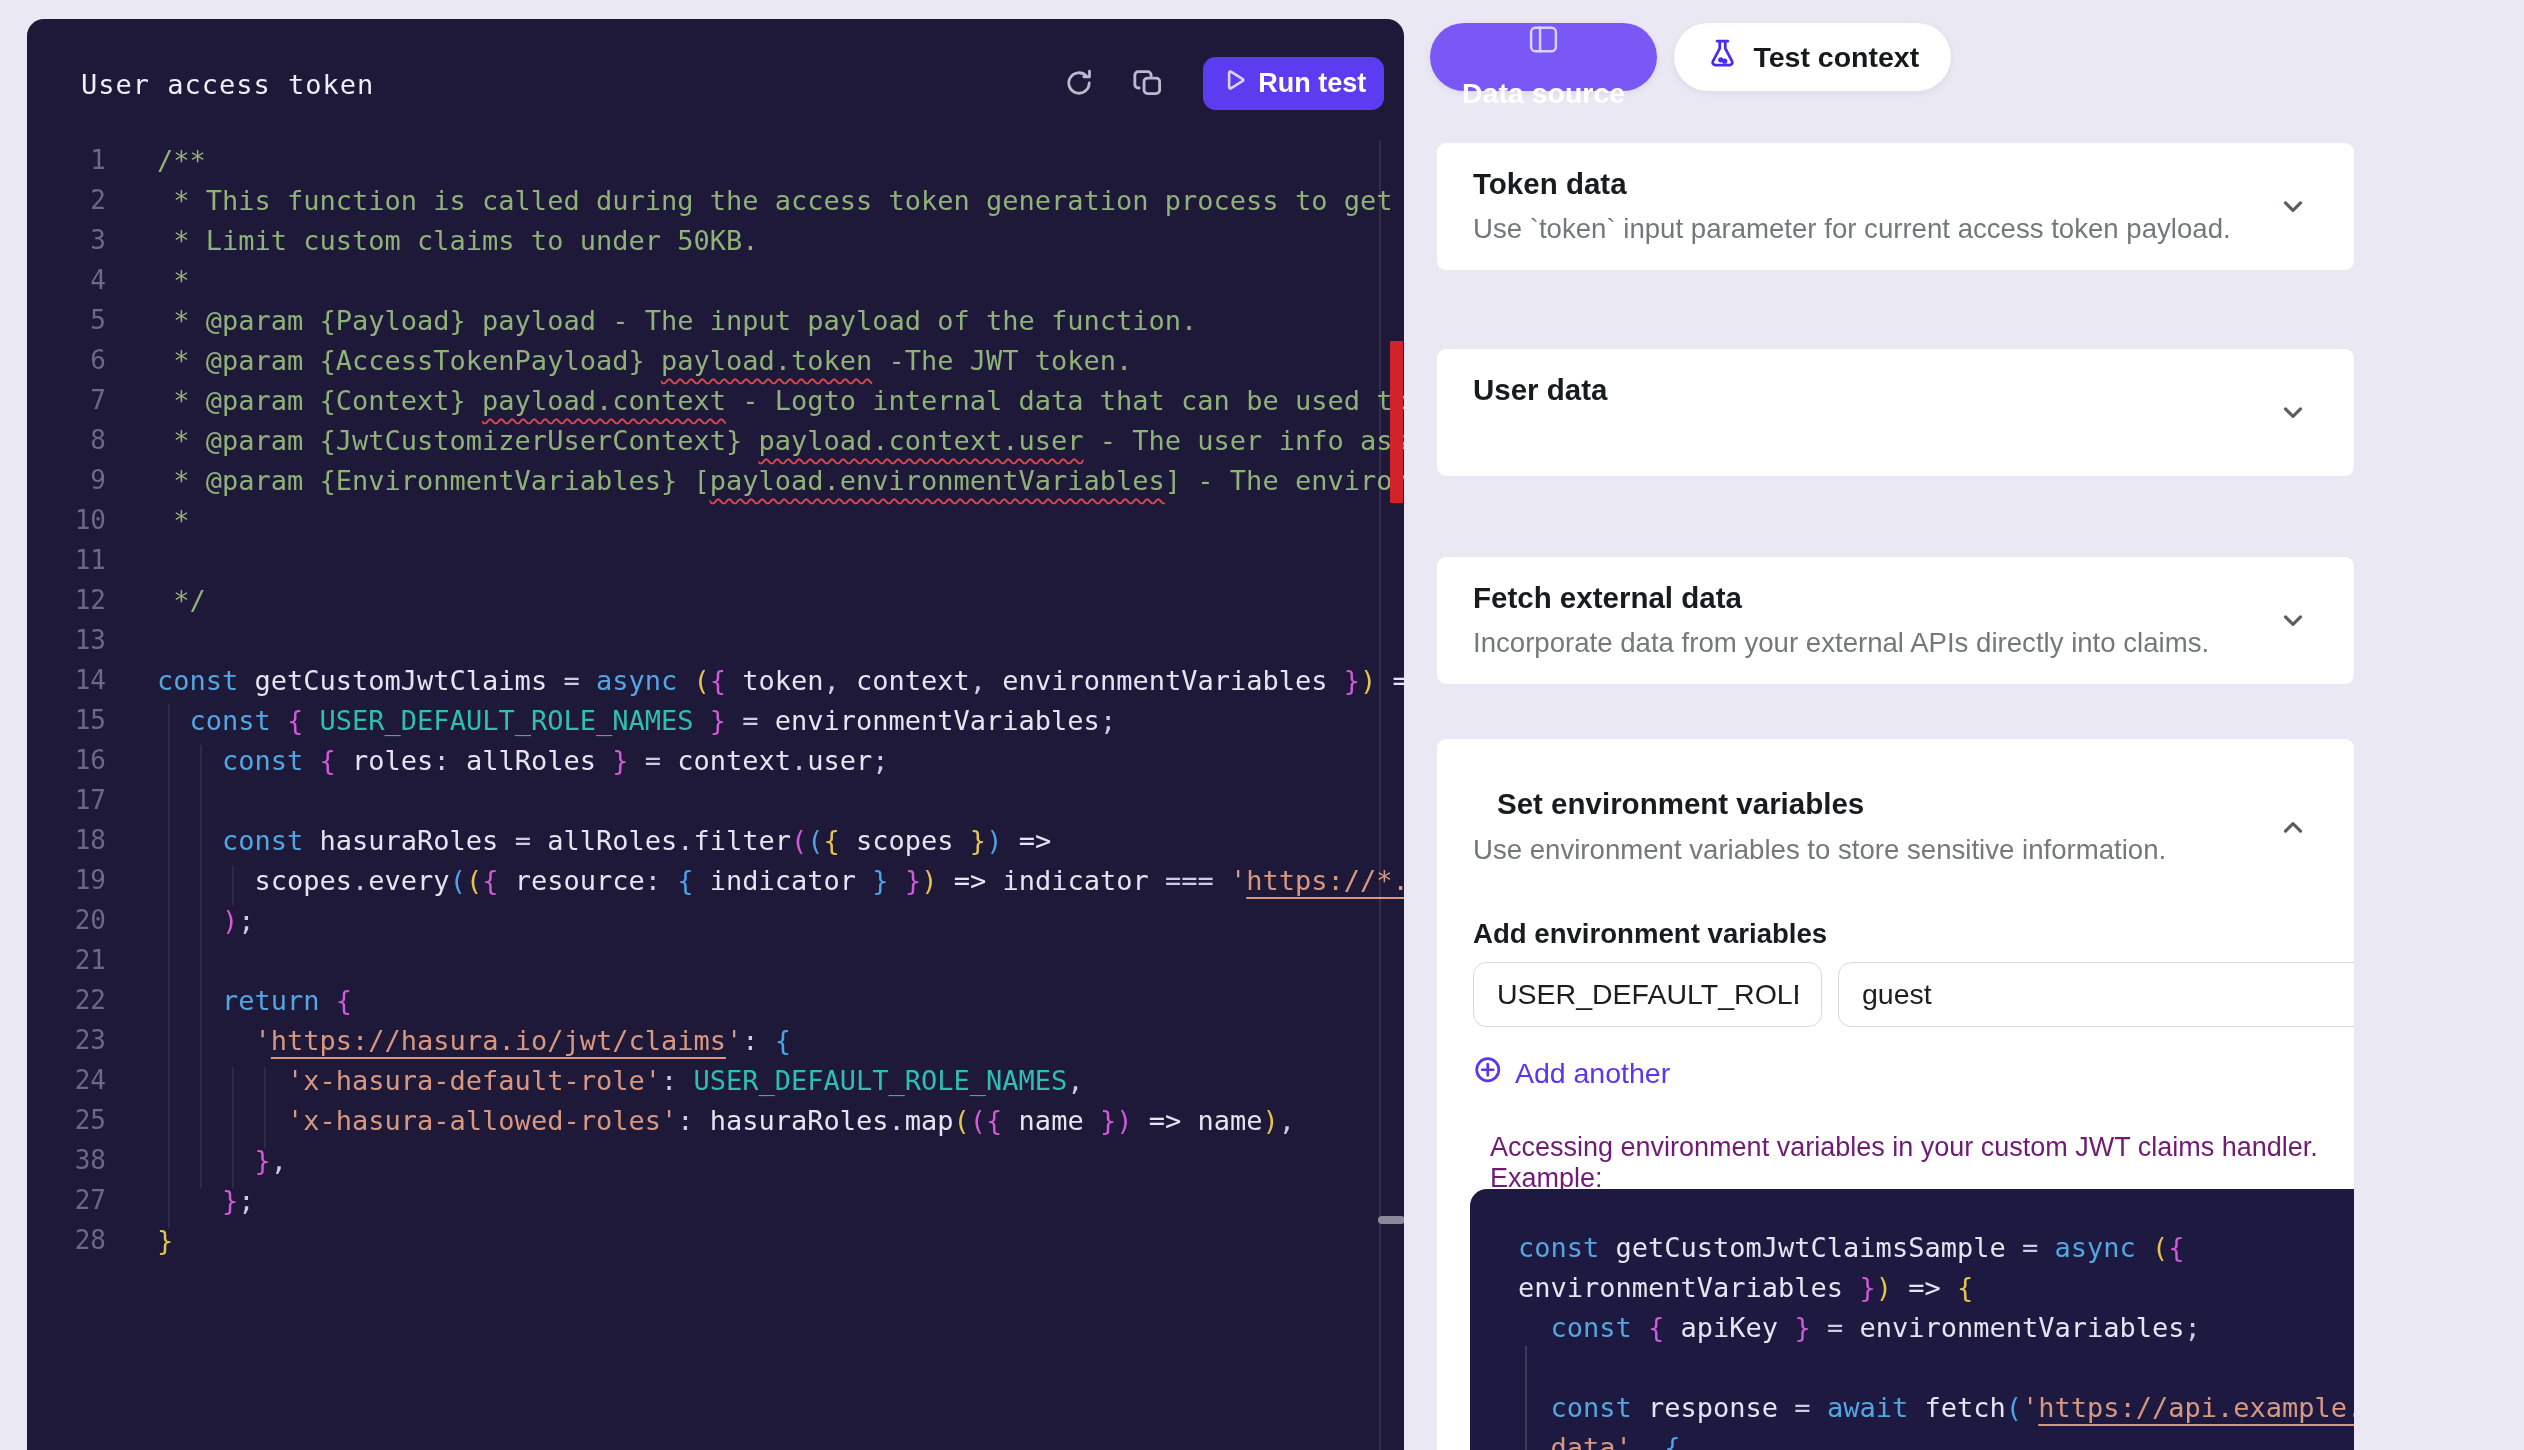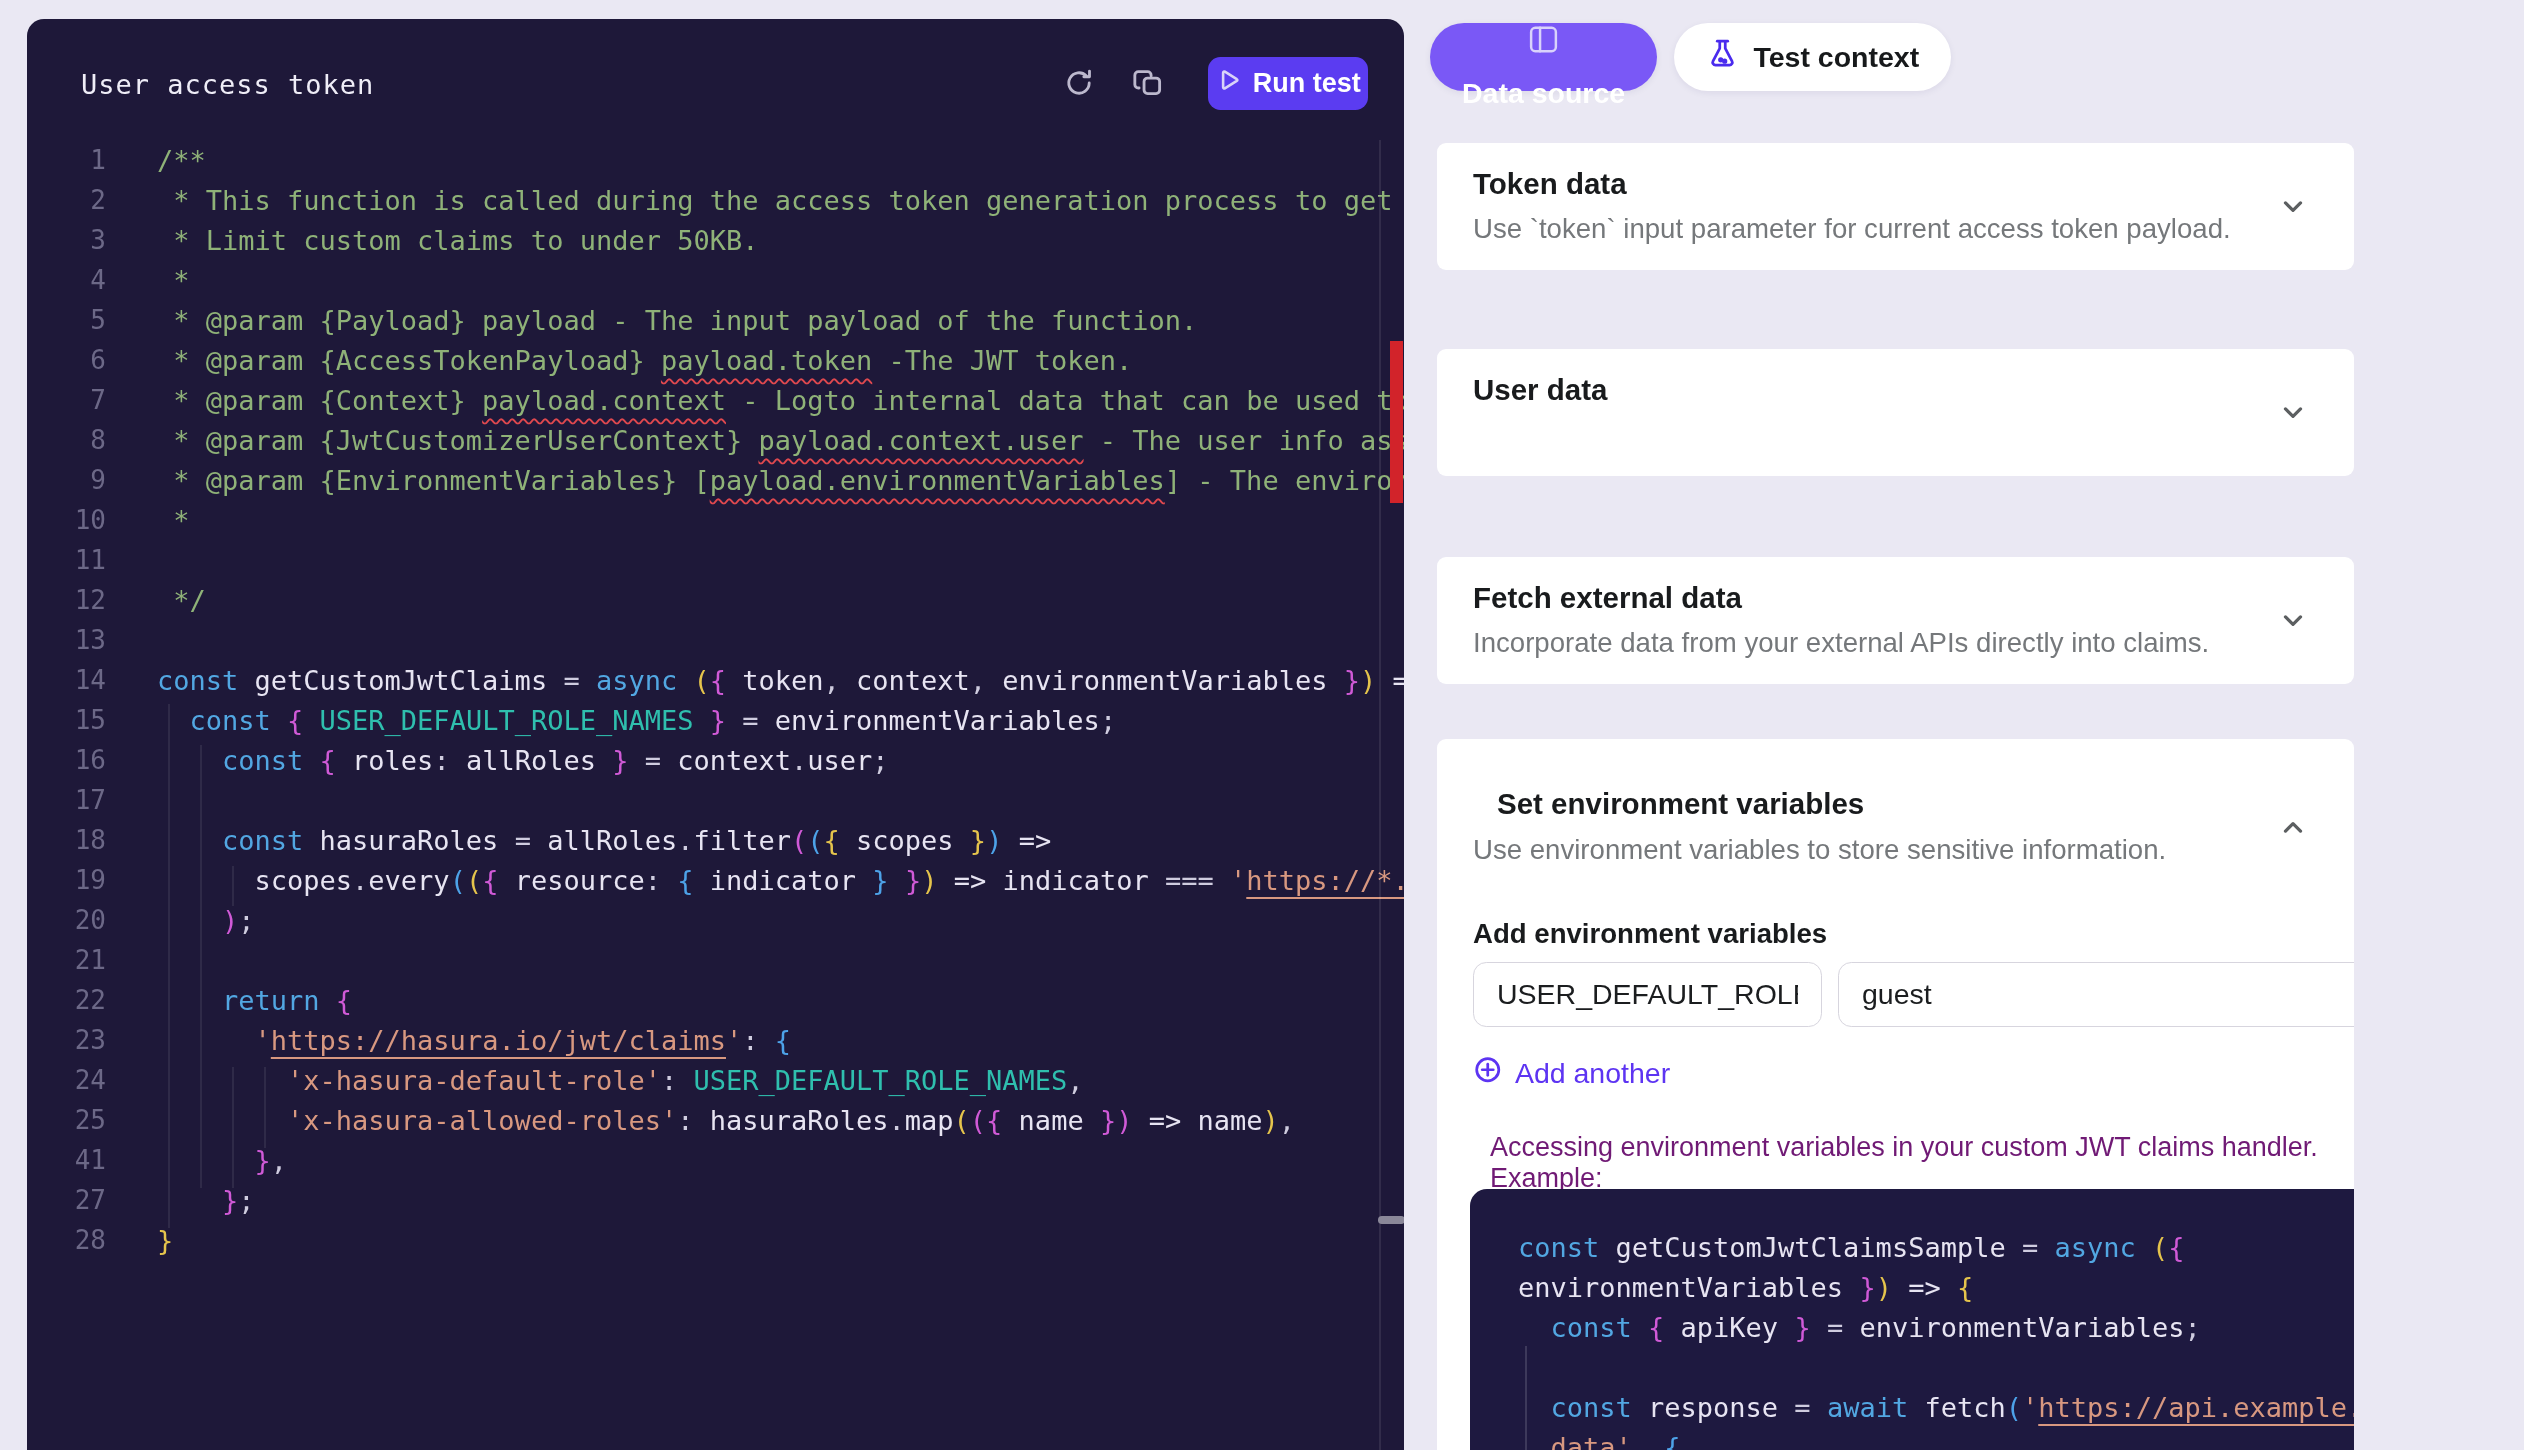--- a/index.html
+++ b/index.html
@@ -15,21 +15,21 @@
   }
   .ed-title{
     position:absolute;left:54px;top:65px;transform:translateY(-50%);
     font-family:"DejaVu Sans Mono",monospace;font-size:27px;color:#efedf7;letter-spacing:1px;
   }
   .icon-btn{position:absolute;width:42px;height:42px;top:44px;display:flex;align-items:center;justify-content:center;color:#bcb8cd;cursor:pointer;}
   .icon-btn svg{width:34px;height:34px;stroke:currentColor;fill:none;stroke-width:2;stroke-linecap:round;stroke-linejoin:round;}
   #btn-refresh{left:1031px;}
   #btn-copy{left:1101px;}
   .run-btn{
-    position:absolute;right:36px;top:38px;height:53px;width:160px;border-radius:12.4px;
+    position:absolute;right:20px;top:38px;height:53px;width:181px;border-radius:12.4px;
     background:#5b3cf1;color:#fff;display:flex;align-items:center;justify-content:center;gap:11.4px;
     font-size:27px;font-weight:600;cursor:pointer;
   }
   .run-btn svg{width:26px;height:26px;stroke:#d9d3f8;fill:none;stroke-width:2.4;stroke-linejoin:round;}
   #code-wrap{position:absolute;left:0;right:0;top:121px;bottom:0;overflow:hidden;}
   .line{display:flex;height:40px;align-items:center;font-family:"DejaVu Sans Mono",monospace;font-size:27px;white-space:pre;}
   .ln{width:79px;flex:none;text-align:right;color:#6c6887;font-size:26px;user-select:none;}
   .ct{padding-left:51px;}
   .tk.c{color:#8fb278;}
   .tk.k{color:#52a7e2;}
@@ -130,21 +130,21 @@
         <div class="line"><span class="ln">16</span><span class="ct" style="white-space: pre;"><span class="tk i">    </span><span class="tk k">const</span><span class="tk i"> </span><span class="tk bm">{</span><span class="tk i"> roles</span><span class="tk p">:</span><span class="tk i"> allRoles </span><span class="tk bm">}</span><span class="tk p"> = </span><span class="tk i">context</span><span class="tk p">.</span><span class="tk i">user</span><span class="tk p">;</span></span></div>
         <div class="line"><span class="ln">17</span><span class="ct" style="white-space: pre;"></span></div>
         <div class="line"><span class="ln">18</span><span class="ct" style="white-space: pre;"><span class="tk i">    </span><span class="tk k">const</span><span class="tk i"> hasuraRoles </span><span class="tk p">= </span><span class="tk i">allRoles</span><span class="tk p">.</span><span class="tk i">filter</span><span class="tk bm">(</span><span class="tk bb">(</span><span class="tk by">{</span><span class="tk i"> scopes </span><span class="tk by">}</span><span class="tk bb">)</span><span class="tk i"> =&gt;</span></span></div>
         <div class="line"><span class="ln">19</span><span class="ct" style="white-space: pre;"><span class="tk i">      scopes</span><span class="tk p">.</span><span class="tk i">every</span><span class="tk bb">(</span><span class="tk by">(</span><span class="tk bm">{</span><span class="tk i"> resource</span><span class="tk p">:</span><span class="tk i"> </span><span class="tk bb">{</span><span class="tk i"> indicator </span><span class="tk bb">}</span><span class="tk i"> </span><span class="tk bm">}</span><span class="tk by">)</span><span class="tk i"> =&gt; indicator </span><span class="tk p">=== </span><span class="tk s">'</span><span class="tk su">https://*.hasura.io</span></span></div>
         <div class="line"><span class="ln">20</span><span class="ct" style="white-space: pre;"><span class="tk i">    </span><span class="tk bm">)</span><span class="tk p">;</span></span></div>
         <div class="line"><span class="ln">21</span><span class="ct" style="white-space: pre;"></span></div>
         <div class="line"><span class="ln">22</span><span class="ct" style="white-space: pre;"><span class="tk i">    </span><span class="tk k">return</span><span class="tk i"> </span><span class="tk bm">{</span></span></div>
         <div class="line"><span class="ln">23</span><span class="ct" style="white-space: pre;"><span class="tk i">      </span><span class="tk s">'</span><span class="tk su">https://hasura.io/jwt/claims</span><span class="tk s">'</span><span class="tk p">: </span><span class="tk bb">{</span></span></div>
         <div class="line"><span class="ln">24</span><span class="ct" style="white-space: pre;"><span class="tk i">        </span><span class="tk s">'x-hasura-default-role'</span><span class="tk p">: </span><span class="tk t">USER_DEFAULT_ROLE_NAMES</span><span class="tk p">,</span></span></div>
         <div class="line"><span class="ln">25</span><span class="ct" style="white-space: pre;"><span class="tk i">        </span><span class="tk s">'x-hasura-allowed-roles'</span><span class="tk p">: </span><span class="tk i">hasuraRoles</span><span class="tk p">.</span><span class="tk i">map</span><span class="tk by">(</span><span class="tk bm">(</span><span class="tk bm">{</span><span class="tk i"> name </span><span class="tk bm">}</span><span class="tk bm">)</span><span class="tk i"> =&gt; name</span><span class="tk by">)</span><span class="tk p">,</span></span></div>
-        <div class="line"><span class="ln">41</span><span class="ct" style="white-space: pre;"><span class="tk i">      </span><span class="tk bm">}</span><span class="tk p">,</span></span></div>
+        <div class="line"><span class="ln">38</span><span class="ct" style="white-space: pre;"><span class="tk i">      </span><span class="tk bm">}</span><span class="tk p">,</span></span></div>
         <div class="line"><span class="ln">27</span><span class="ct" style="white-space: pre;"><span class="tk i">    </span><span class="tk bm">}</span><span class="tk p">;</span></span></div>
         <div class="line"><span class="ln">28</span><span class="ct" style="white-space: pre;"><span class="tk by">}</span></span></div>
       </div>
     <div class="iguide" style="left:141px;top:564px;height:524px;"></div>
     <div class="iguide" style="left:173px;top:605px;height:443px;"></div>
     <div class="iguide" style="left:205px;top:726px;height:40px;"></div>
     <div class="iguide" style="left:205px;top:927px;height:121px;"></div>
     <div class="iguide" style="left:237px;top:927px;height:81px;"></div>
   </div>
 

